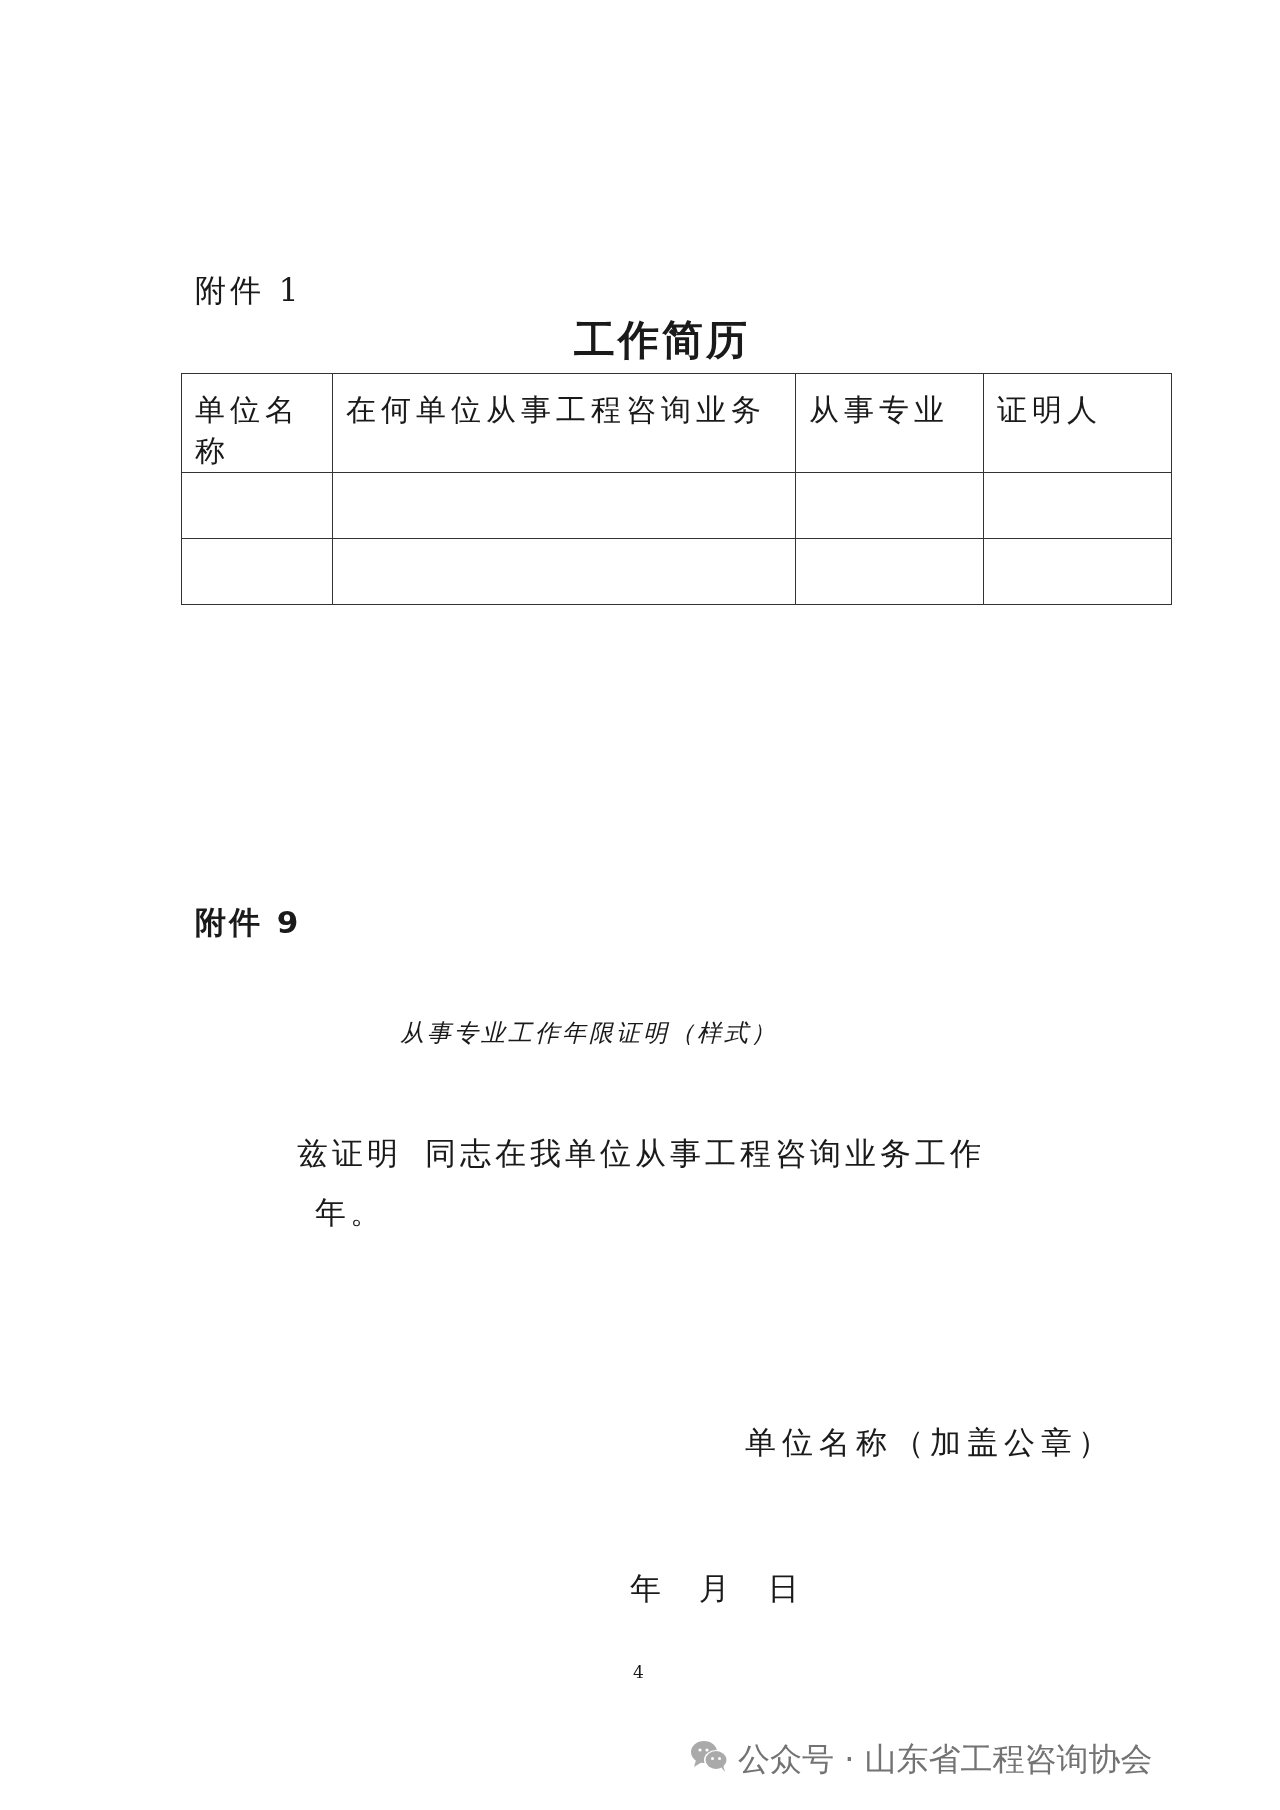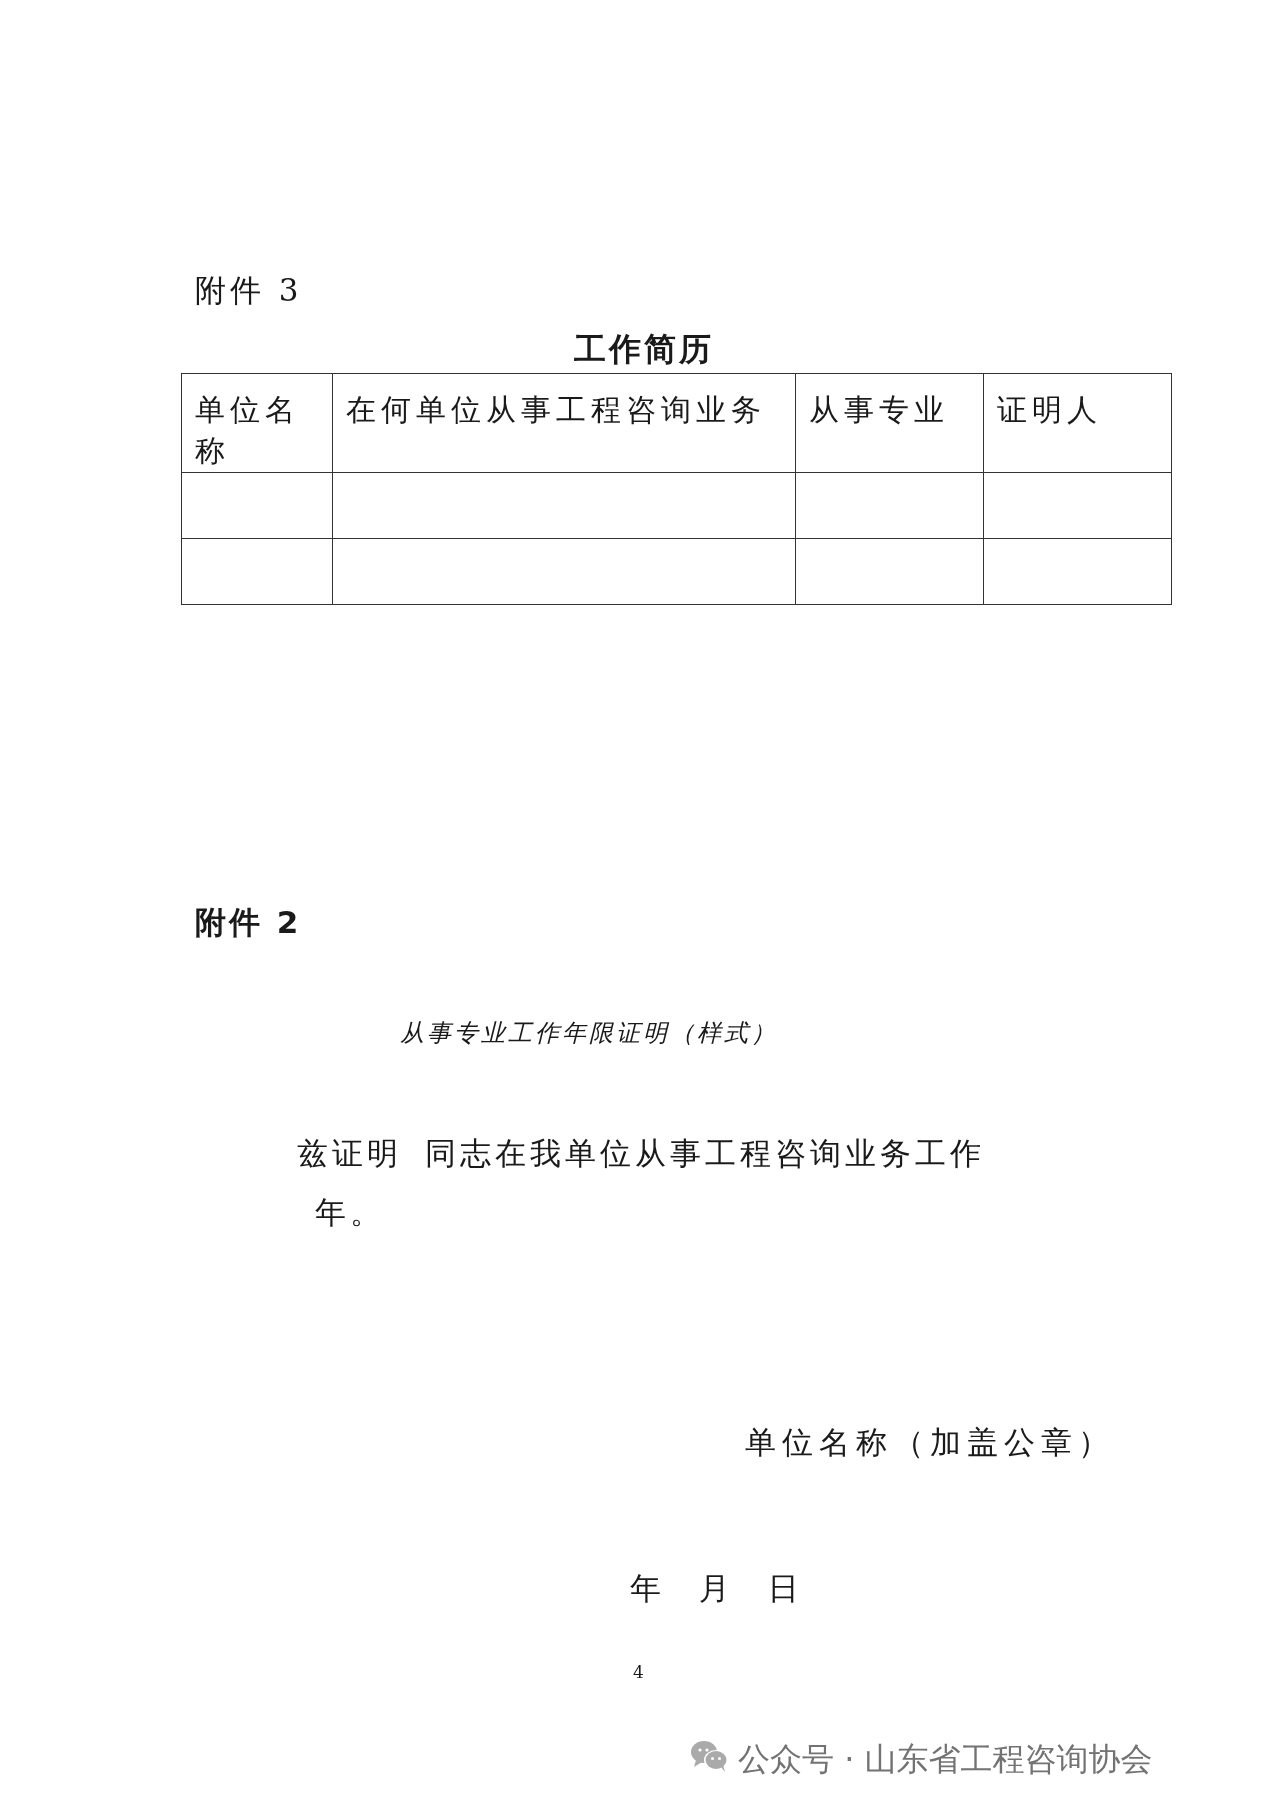--- a/index.html
+++ b/index.html
@@ -1,41 +1,41 @@
 <!DOCTYPE html>
 <html><head>
 <meta charset="utf-8">
 <style>
   html, body { margin:0; padding:0; background:#ffffff; }
   body { width:1280px; height:1810px; position:relative; overflow:hidden;
          font-family:"DejaVu Serif","Liberation Serif",serif; color:#1a1a1a; }
   .abs { position:absolute; white-space:nowrap; }
   .att1 { left:195px; top:270px; font-size:31px; letter-spacing:4px; }
-  .title1 { left:574px; top:328px; font-size:32px; font-weight:bold; letter-spacing:3px; font-family:Liberation Sans, sans-serif; }
+  .title1 { left:574px; top:313px; font-size:41px; font-weight:bold; letter-spacing:3px; font-family:Liberation Sans, sans-serif; }
   table.resume { position:absolute; left:181px; top:373px; border-collapse:collapse; }
   table.resume td { border:1.5px solid #333; padding:0; vertical-align:top; }
   table.resume th { border:1.5px solid #333; padding:0; font-weight:normal; text-align:left; vertical-align:top; }
   .hdr { height:84px; }
   .hdr th span { display:block; padding:16px 0 0 13px; font-size:30px; letter-spacing:5px; }
   .row td { height:65px; }
   .att2 { left:195px; top:902px; font-size:31px; font-weight:bold; letter-spacing:3px; font-family:"DejaVu Sans",sans-serif; }
   .title2 { left:400px; top:1017px; font-size:24px; letter-spacing:3px; font-family:"DejaVu Sans",sans-serif;font-style:italic; }
   .cert1 { left:272px; top:1133px; font-size:31px; letter-spacing:4px;margin-left:25px; }
   .cert1b { left:400px; }
   .cert2 { left:315px; top:1192px; font-size:31px; letter-spacing:4px; }
   .unit { left:745px; top:1422px; font-size:31px; letter-spacing:6px; }
   .date { left:630px; top:1568px; font-size:31px; }
   .date span { display:inline-block; margin-right:28px; }
   .pageno { left:633px; top:1662px; font-size:17px; }
   .wm { left:690px; top:1738px; font-size:32px; color:#737373; font-family:"DejaVu Sans",sans-serif; display:flex; align-items:center; gap:8px; }
 </style>
 </head>
 <body>
 
-<div class="abs att1">附件 3</div>
+<div class="abs att1">附件 1</div>
 <div class="abs title1">工作简历</div>
 
 <table class="resume">
   <tbody>
       <tr class="hdr">
     <th style="width:150px">
           <span>单位名称</span>
         </th>
     <th style="width:462px">
           <span>在何单位从事工程咨询业务</span>
@@ -55,21 +55,21 @@
   </tr>
   <tr class="row">
     <td></td>
     <td></td>
     <td></td>
     <td></td>
   </tr>
 </tbody>
   </table>
 
-<div class="abs att2">附件 2</div>
+<div class="abs att2">附件 9</div>
 <div class="abs title2">从事专业工作年限证明（样式）</div>
 
 <div class="abs cert1">兹证明</div>
 <div class="abs cert1 cert1b">同志在我单位从事工程咨询业务工作</div>
 <div class="abs cert2">年。</div>
 
 <div class="abs unit">单位名称（加盖公章）</div>
 <div class="abs date">
   <span>年</span>
   <span>月</span>

